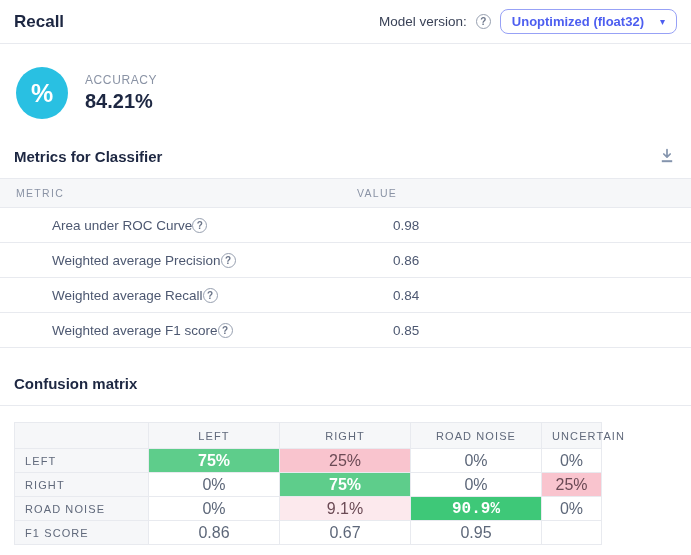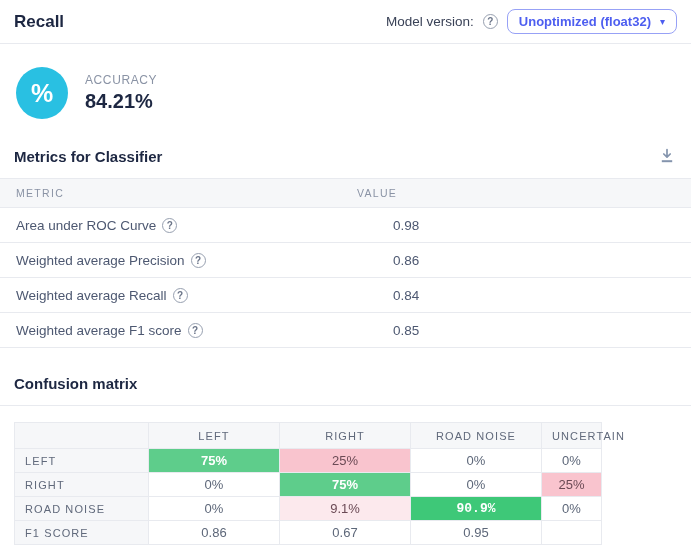--- a/index.html
+++ b/index.html
@@ -23,21 +23,21 @@
 
   
   .topbar{height:44px;display:flex;align-items:center;justify-content:space-between;
           padding:0 14px;border-bottom:1px solid var(--border);}
   .page-title{font-size:17px;font-weight:700;color:var(--heading-text);}
   .topbar-right{display:flex;align-items:center;gap:9px;}
   .model-version-label{font-size:13.5px;color:#3a4257;}
   .help-circle{display:inline-flex;align-items:center;justify-content:center;
                width:15px;height:15px;border:1.2px solid #97a0b0;border-radius:50%;
                font-size:10px;font-weight:700;color:#6b7589;flex:0 0 auto;cursor:default;}
-  .dropdown{display:inline-flex;align-items:center;gap:9px;border:1.5px solid var(--accent-indigo-border);
+  .dropdown{display:inline-flex;align-items:center;gap:16px;border:1.5px solid var(--accent-indigo-border);
             border-radius:8px;background:#fff;padding:4px 11px;cursor:pointer;}
   .dropdown-value{font-size:13px;font-weight:700;color:var(--accent-indigo);}
   .dropdown-caret{font-size:10px;color:var(--accent-indigo);line-height:1;}
 
   
   .accuracy{display:flex;align-items:center;gap:17px;margin:23px 14px 0 16px;}
   .accuracy-circle{width:52px;height:52px;border-radius:50%;background:var(--accuracy-circle);
                    display:flex;align-items:center;justify-content:center;
                    color:#fff;font-size:25px;font-weight:700;}
   .accuracy-label{font-size:12px;color:var(--muted-text);letter-spacing:.6px;margin-bottom:3px;}
@@ -49,34 +49,34 @@
   .section-title{font-size:15px;font-weight:700;color:var(--heading-text);}
   .icon-btn{background:none;border:none;cursor:pointer;display:flex;align-items:center;padding:2px;}
 
   
   .metrics-table{margin-top:12px;width:100%;font-size:13.5px;border-radius:18px;}
   .metrics-header{display:grid;grid-template-columns:341px 1fr;background:var(--header-bg);
                   padding:8px 16px;border-top:1px solid var(--border);border-bottom:1px solid var(--border);}
   .metrics-header span{font-size:10.5px;letter-spacing:1.3px;color:var(--muted-text);}
   .metric-row{display:grid;grid-template-columns:341px 1fr;align-items:center;
               padding:0 16px;height:35px;border-bottom:1px solid var(--border);}
-  .metric-label{display:flex;align-items:center;gap:6px;color:var(--body-text);}
+  .metric-label{display:flex;align-items:center;color:var(--body-text);margin-left:36px;}
   .metric-value{color:var(--body-text);margin-left:36px;}
 
   
   .cm-head{padding-bottom:13px;border-bottom:1px solid var(--border);}
   .cm-table{width:588px;margin:16px 14px 0 14px;border-collapse:collapse;table-layout:fixed;}
   .cm-table col.c-label{width:134px;}
   .cm-table col.c-data{width:131px;}
   .cm-table th,.cm-table td{border:1px solid var(--border);height:24px;padding:0 10px;}
   .cm-table thead th{background:var(--header-bg);height:26px;font-size:11px;font-weight:400;
                      letter-spacing:1.1px;color:#60697b;text-align:center;}
   .cm-row-label{background:var(--header-bg);font-size:11px;letter-spacing:1.1px;
                 color:#60697b;text-align:left;}
-  .cm-cell{font-size:13px;color:#5d6779;text-align:center;}
+  .cm-cell{font-size:16px;color:#5d6779;text-align:center;}
   .cm-cell.cell-green{background:var(--green);color:#fff;font-weight:700;}
   .cm-cell.cell-green-strong{background:var(--green-strong);color:#fff;font-weight:700;font-family:Liberation Mono, monospace;}
   .cm-cell.cell-pink{background:var(--pink);color:#6b4a55;}
   .cm-cell.cell-pink-light{background:var(--pink-light);color:#6b4a55;}
 </style>
 </head>
 <body>
 
 <div class="page">
 

